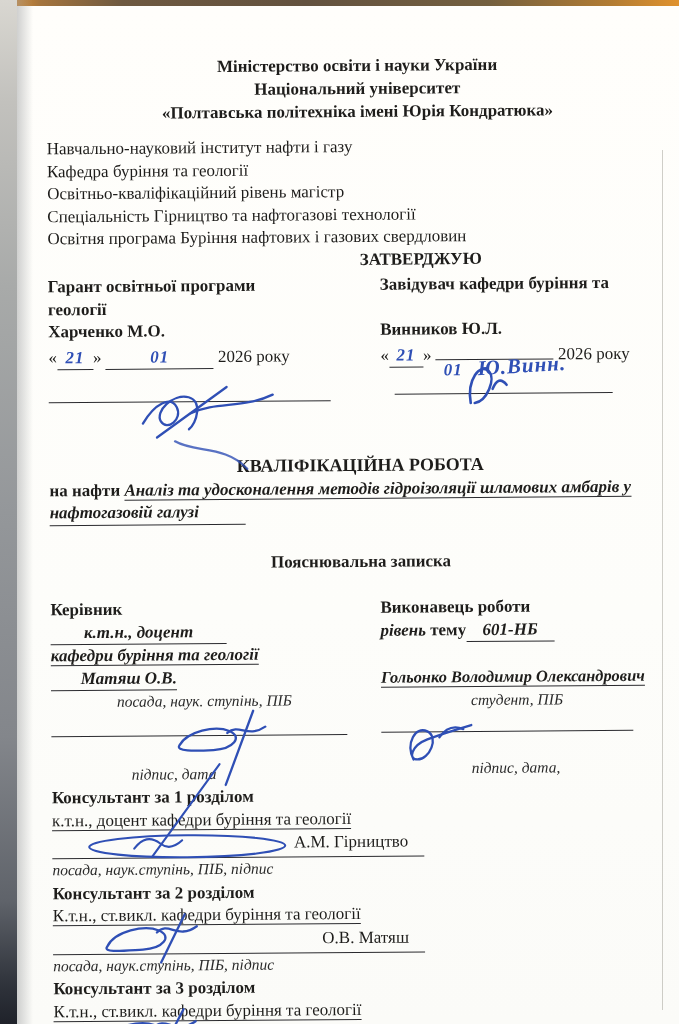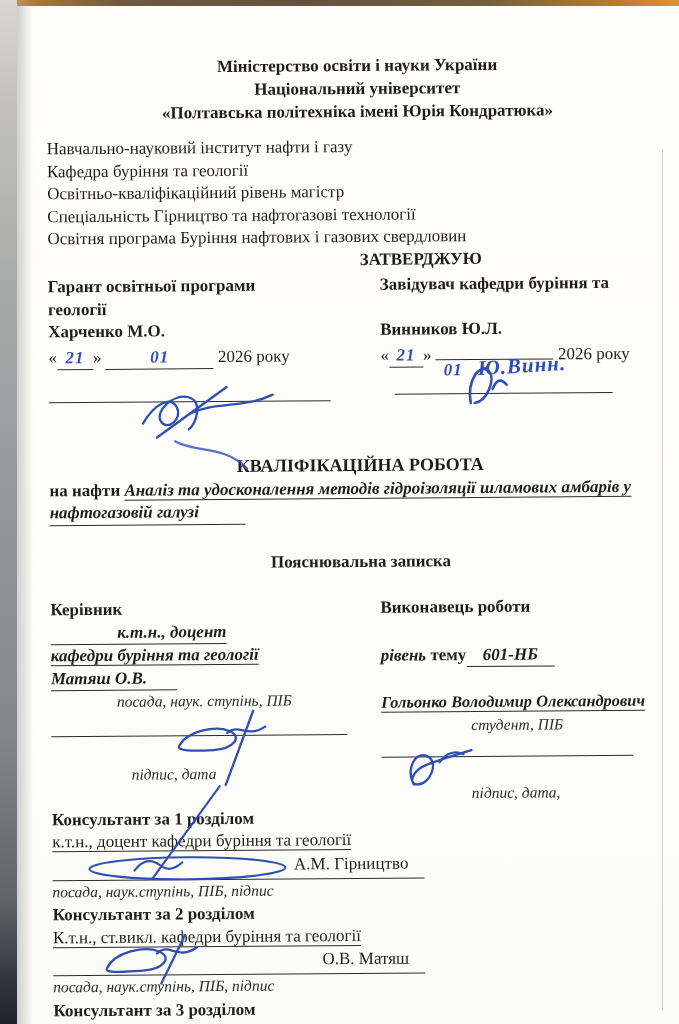--- a/index.html
+++ b/index.html
@@ -148,42 +148,42 @@
     <div>
       <span class="bi blank" style="text-align:left;min-width:196px;">нафтогазовій галузі</span>
     </div>
 
     <div class="c b subtitle">Пояснювальна записка</div>
 
     <div class="cols">
 
       <div class="role-left">
         <div class="b">Керівник</div>
-        <div><span class="bi blank" style="text-align:right;min-width:176px;">к.т.н., доцент</span></div>
+        <div><span class="bi blank" style="text-align:center;min-width:176px;">к.т.н., доцент</span></div>
         <div><span class="bi u">кафедри буріння та геології</span></div>
-        <div><span class="bi blank" style="text-align:left;min-width:126px;font-style:italic;">Матяш О.В.</span></div>
+        <div><span class="bi blank" style="text-align:right;min-width:126px;font-style:italic;">Матяш О.В.</span></div>
         <div class="cap" style="padding-left:66px;">посада, наук. ступінь, ПІБ</div>
         <div class="sigbox" style="height:28px;">
           <svg class="ink" style="left:118px;top:-16px;" width="170" height="70" viewBox="0 0 170 70">
             <g fill="none" stroke="#2f4fb5" stroke-width="2.3" stroke-linecap="round">
               <path d="M10 26 C 18 12, 46 6, 60 12 C 74 18, 64 30, 44 31 C 24 32, 6 32, 10 26"></path>
               <path d="M58 14 C 70 4, 78 20, 96 8"></path>
               <path d="M84 -8 L 56 66"></path>
             </g>
           </svg>
           <div class="sigline" style="width:296px;margin-top:22px;"></div>
         </div>
         <div class="cap" style="padding-left:80px;">підпис, дата</div>
       </div>
 
       <div class="role-right">
         <div class="b">Виконавець роботи</div>
         <div>
           <span class="bi">рівень</span>
-          <span class="b">тему</span><span class="bi blank" style="min-width:88px;margin-top:25px;">601-НБ</span>
+          <span class="b">тему</span><span class="bi blank" style="min-width:88px;">601-НБ</span>
         </div>
         <div style="height:24px;"></div>
         <div><span class="bi u" style="font-size:16.4px;">Гольонко Володимир Олександрович</span></div>
         <div class="cap" style="padding-left:90px;">студент, ПІБ</div>
         <div class="sigbox" style="height:26px;">
           <svg class="ink" style="left:18px;top:-12px;" width="120" height="52" viewBox="0 0 120 52">
             <g fill="none" stroke="#2f4fb5" stroke-width="2.3" stroke-linecap="round">
               <path d="M14 40 C 6 24, 16 6, 28 12 C 40 18, 30 40, 18 40 C 8 40, 12 26, 28 20 C 44 14, 58 10, 72 6"></path>
               <path d="M40 18 q 10 -14 24 -8"></path>
             </g>

